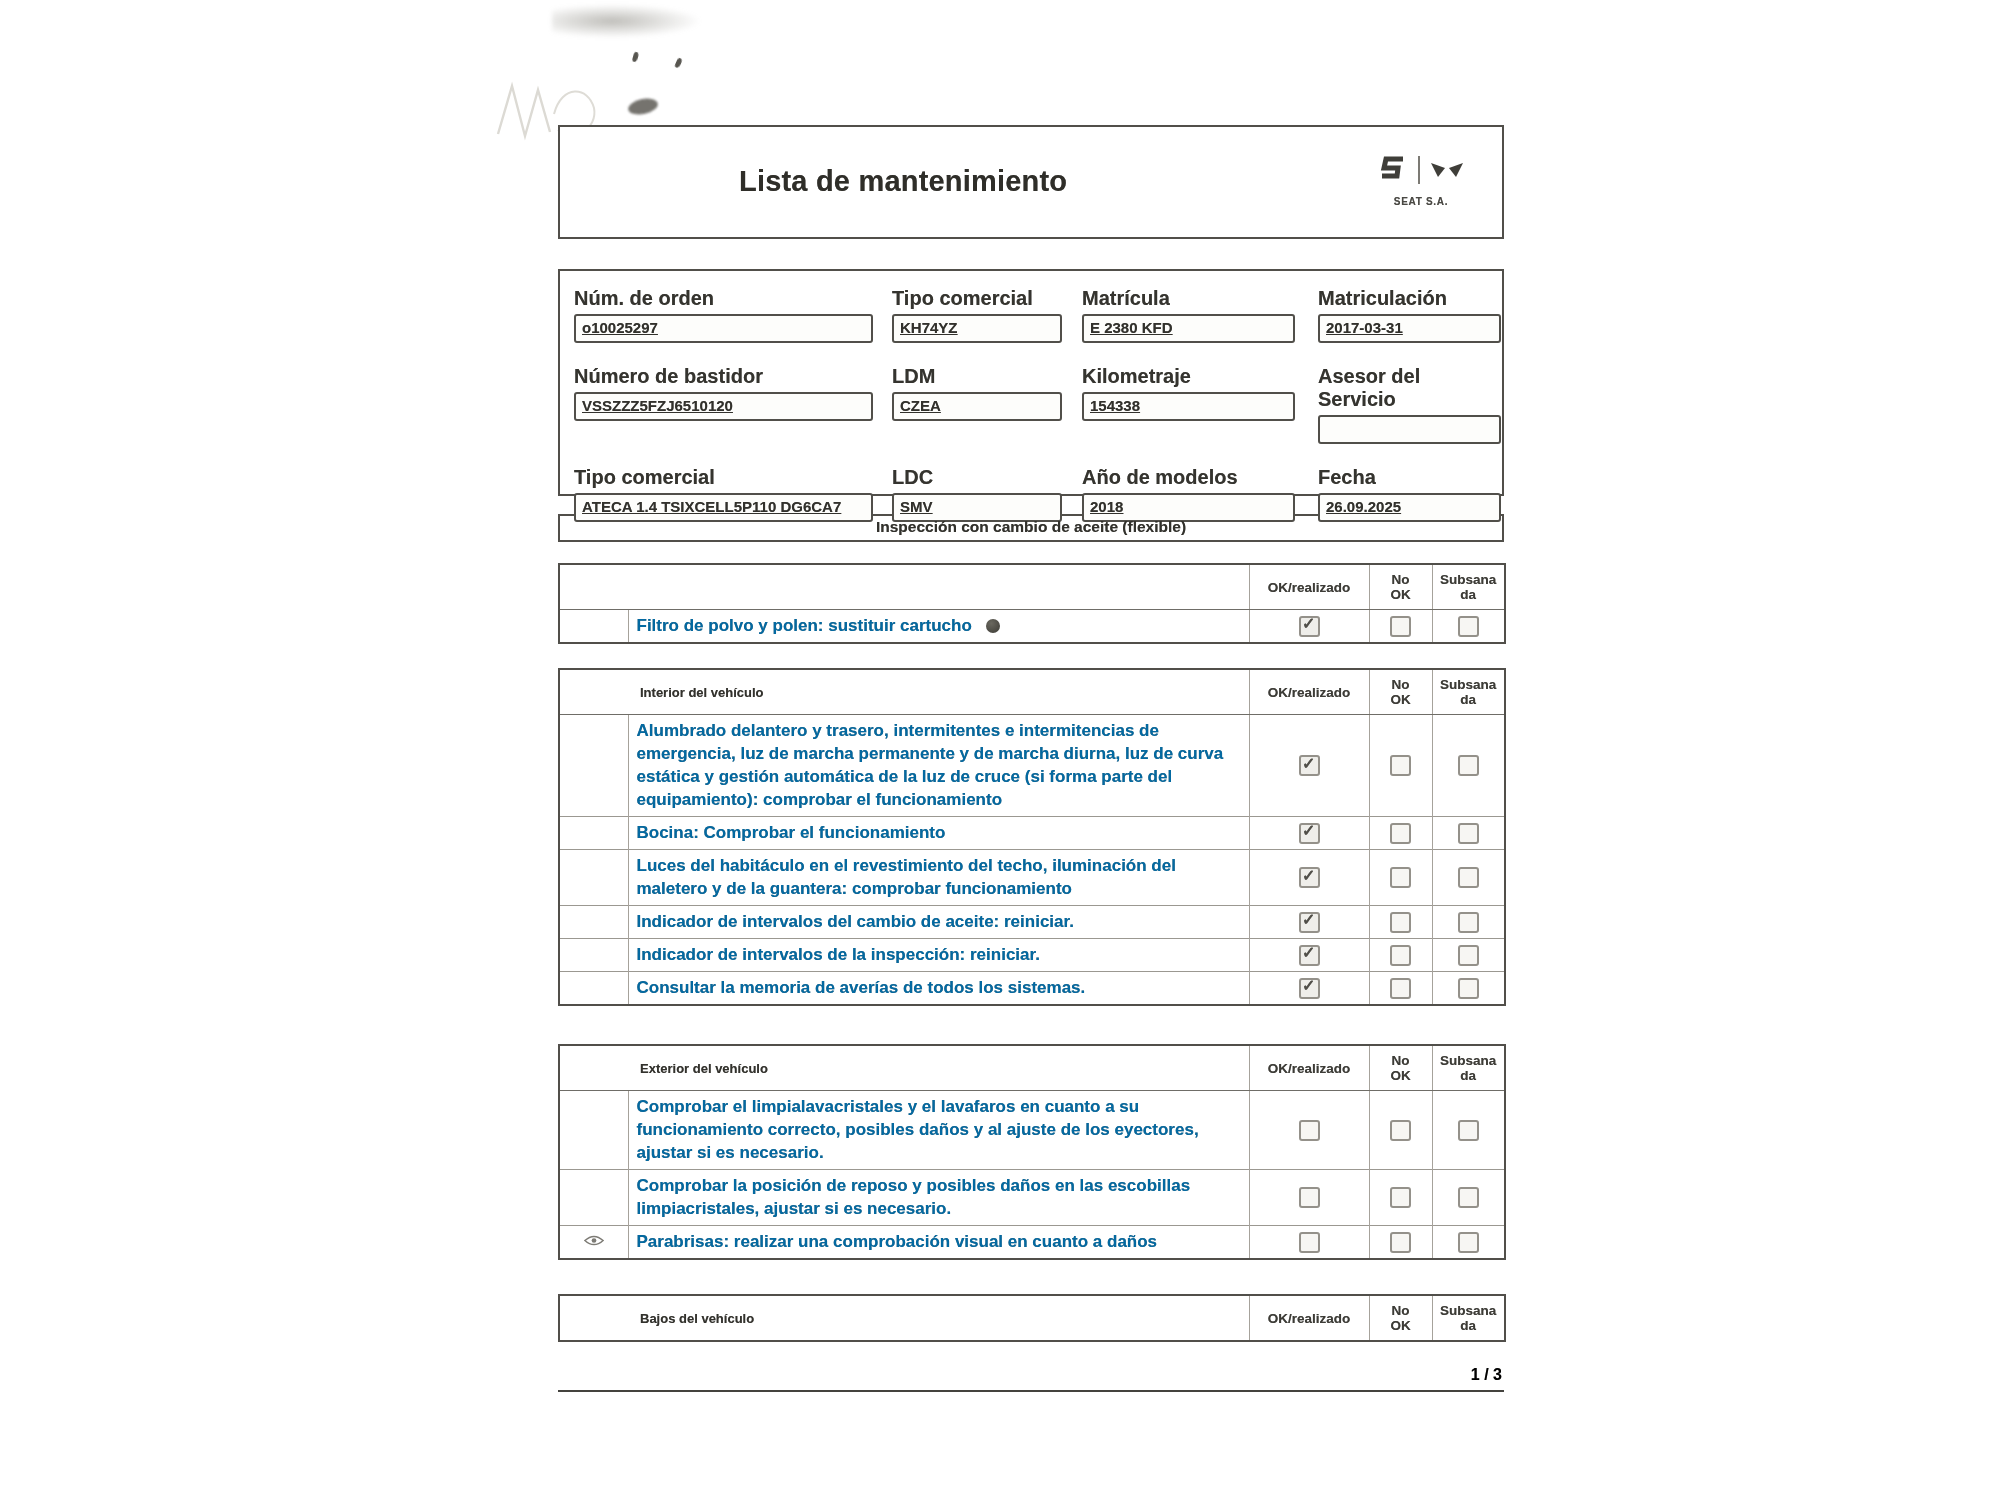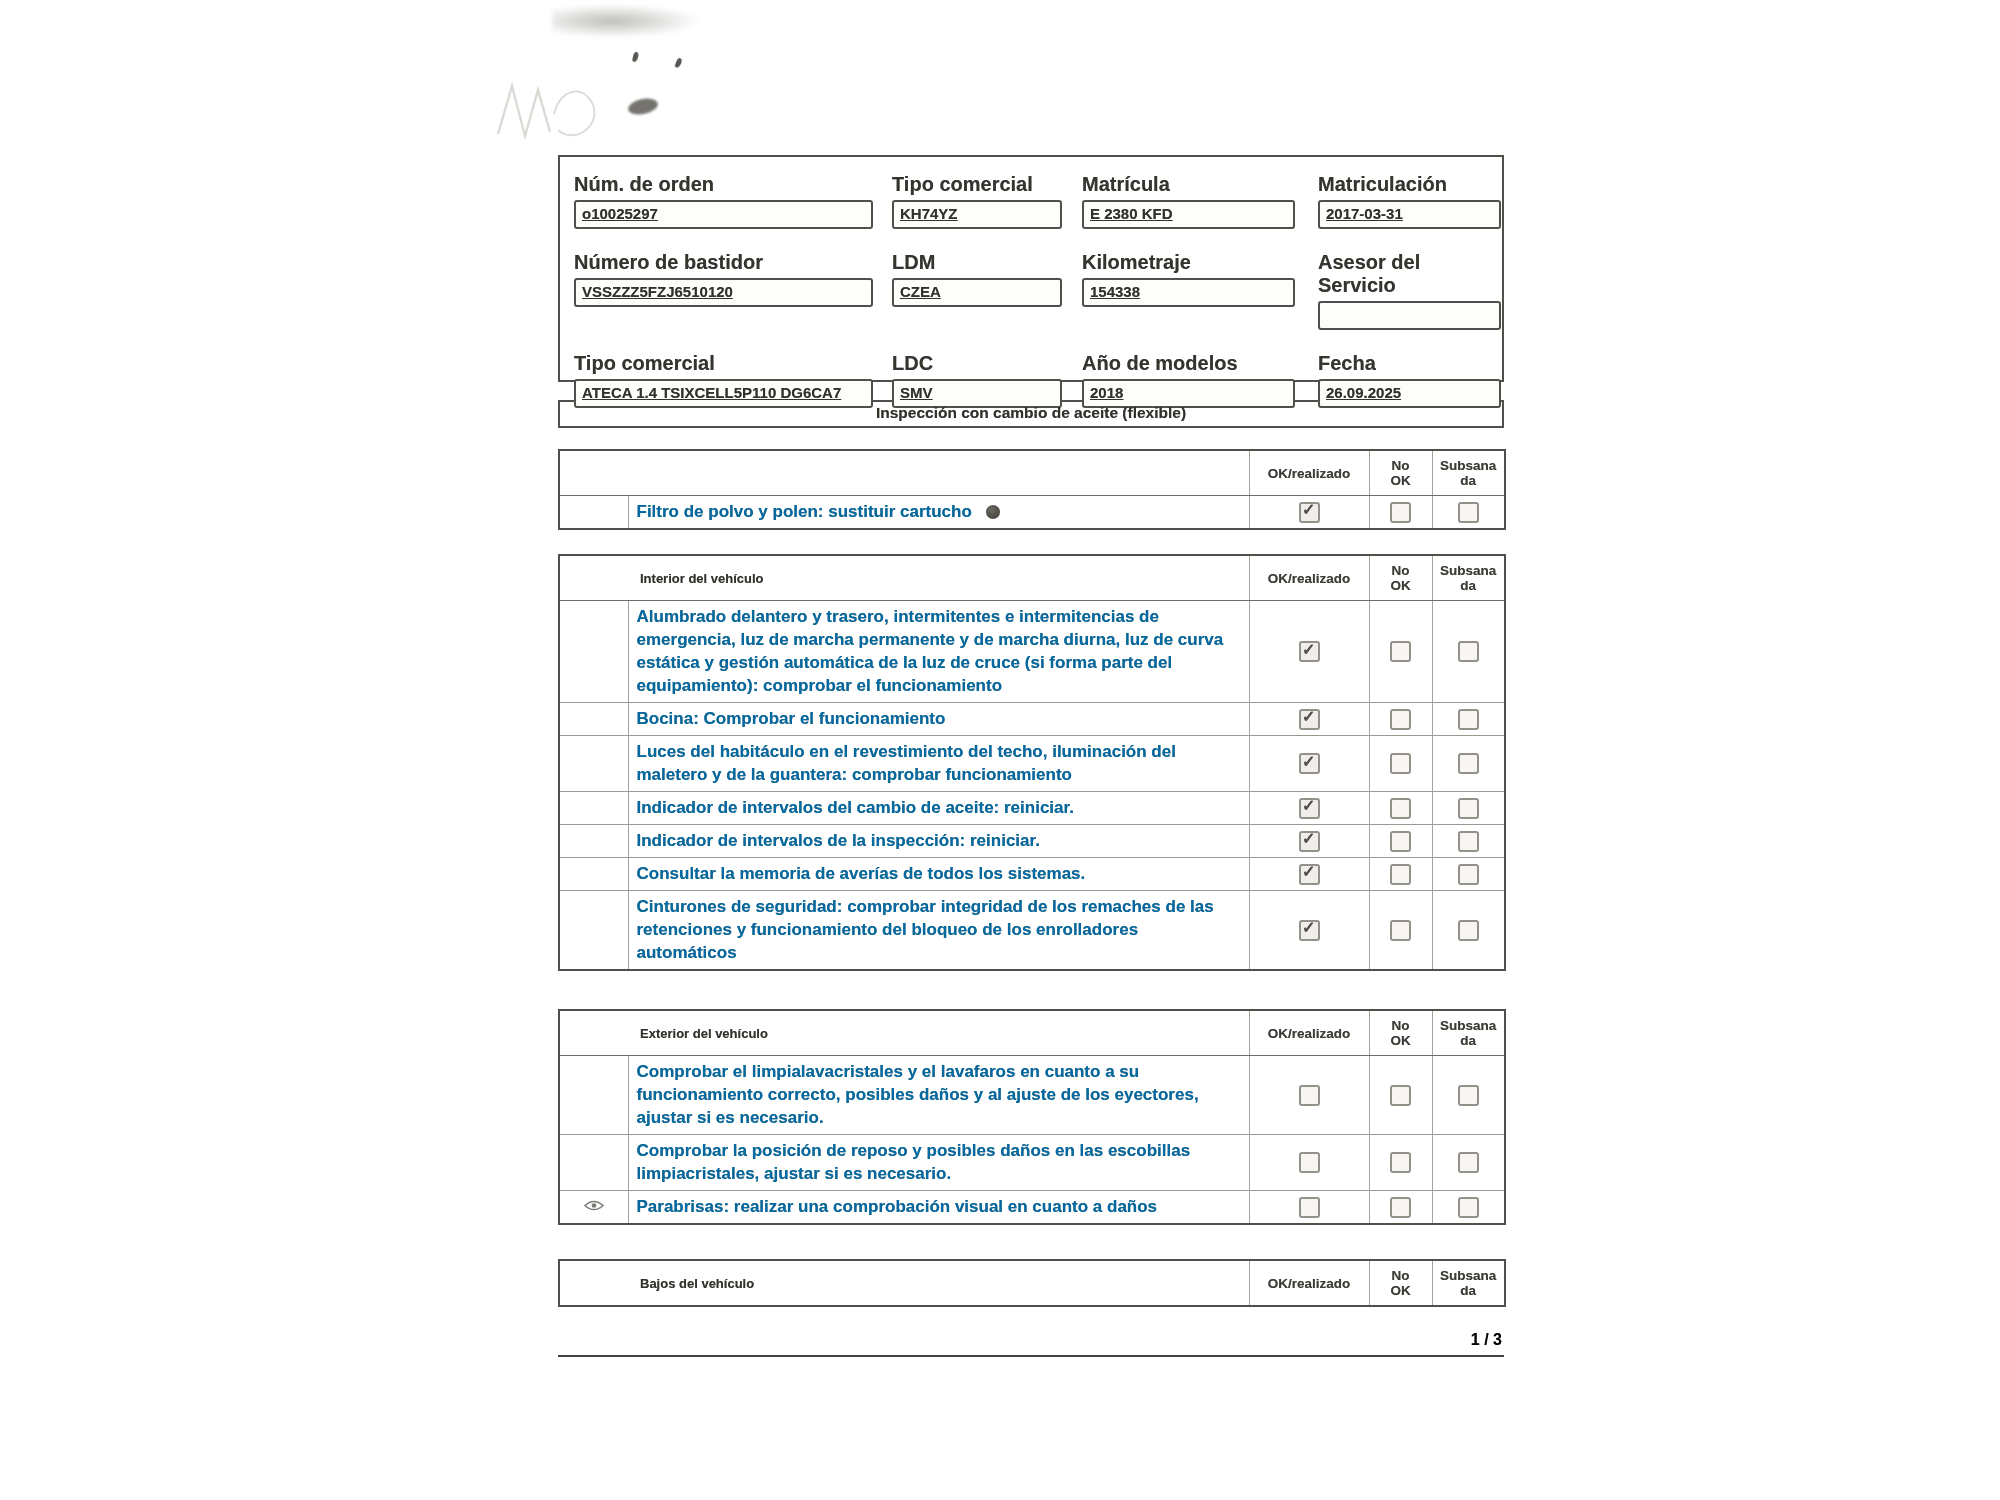--- a/index.html
+++ b/index.html
@@ -97,20 +97,36 @@
   <svg class="scribble" width="120" height="85" viewBox="0 0 120 85">
     <path d="M6,62 L20,14 L33,64 L46,18 L58,60" fill="none" stroke="#dcdad4" stroke-width="2.4"></path>
     <path d="M62,42 C70,12 96,14 102,36 C106,56 82,72 66,58" fill="none" stroke="#dedcd6" stroke-width="2"></path>
   </svg>
   <div class="ink-blob"></div>
   <div class="tick tick1"></div>
   <div class="tick tick2"></div>
 
   <div class="sheet">
 
+    <div class="box header-box">
+      <h1 class="doc-title">Lista de mantenimiento</h1>
+      <div class="brand">
+        <div class="logos">
+          <svg width="30" height="30" viewBox="0 0 30 30">
+            <path d="M25,4 L8,4 L6,13 L20,13 L19,21 L4,21" fill="none" stroke="#3f3e39" stroke-width="5"></path>
+          </svg>
+          <div class="logo-divider"></div>
+          <svg width="34" height="22" viewBox="0 0 34 22">
+            <path d="M1,4 L15,9 L8,18 Z" fill="#3f3e39"></path>
+            <path d="M33,4 L19,9 L26,18 Z" fill="#3f3e39"></path>
+          </svg>
+        </div>
+        <div class="brand-name">SEAT S.A.</div>
+      </div>
+    </div>
 
     <div class="box form-box" id="form-grid">
         <div class="form-cell">
     <div class="f-label">Núm. de orden</div>
     <div class="f-input">o10025297</div>
   </div>
         <div class="form-cell">
     <div class="f-label">Tipo comercial</div>
     <div class="f-input">KH74YZ</div>
   </div>
@@ -247,29 +263,20 @@
     <td class="item-text-cell"><span>Indicador de intervalos de la inspección: reiniciar.</span></td>
     <td class="cb-cell"><span class="cb checked"></span></td>
     <td class="cb-cell"><span class="cb"></span></td>
     <td class="cb-cell"><span class="cb"></span></td>
   </tr>
             <tr class="item-row">
     <td class="gutter">
       
     </td>
     <td class="item-text-cell"><span>Consultar la memoria de averías de todos los sistemas.</span></td>
-    <td class="cb-cell"><span class="cb checked"></span></td>
-    <td class="cb-cell"><span class="cb"></span></td>
-    <td class="cb-cell"><span class="cb"></span></td>
-  </tr>
-            <tr class="item-row">
-    <td class="gutter">
-      
-    </td>
-    <td class="item-text-cell"><span>Cinturones de seguridad: comprobar integridad de los remaches de las retenciones y funcionamiento del bloqueo de los enrolladores automáticos</span></td>
     <td class="cb-cell"><span class="cb checked"></span></td>
     <td class="cb-cell"><span class="cb"></span></td>
     <td class="cb-cell"><span class="cb"></span></td>
   </tr>
           </tbody>
   </table>
         <table class="check-table">
           <colgroup>
             <col style="width: 69px;">
             <col style="width: 621px;">

